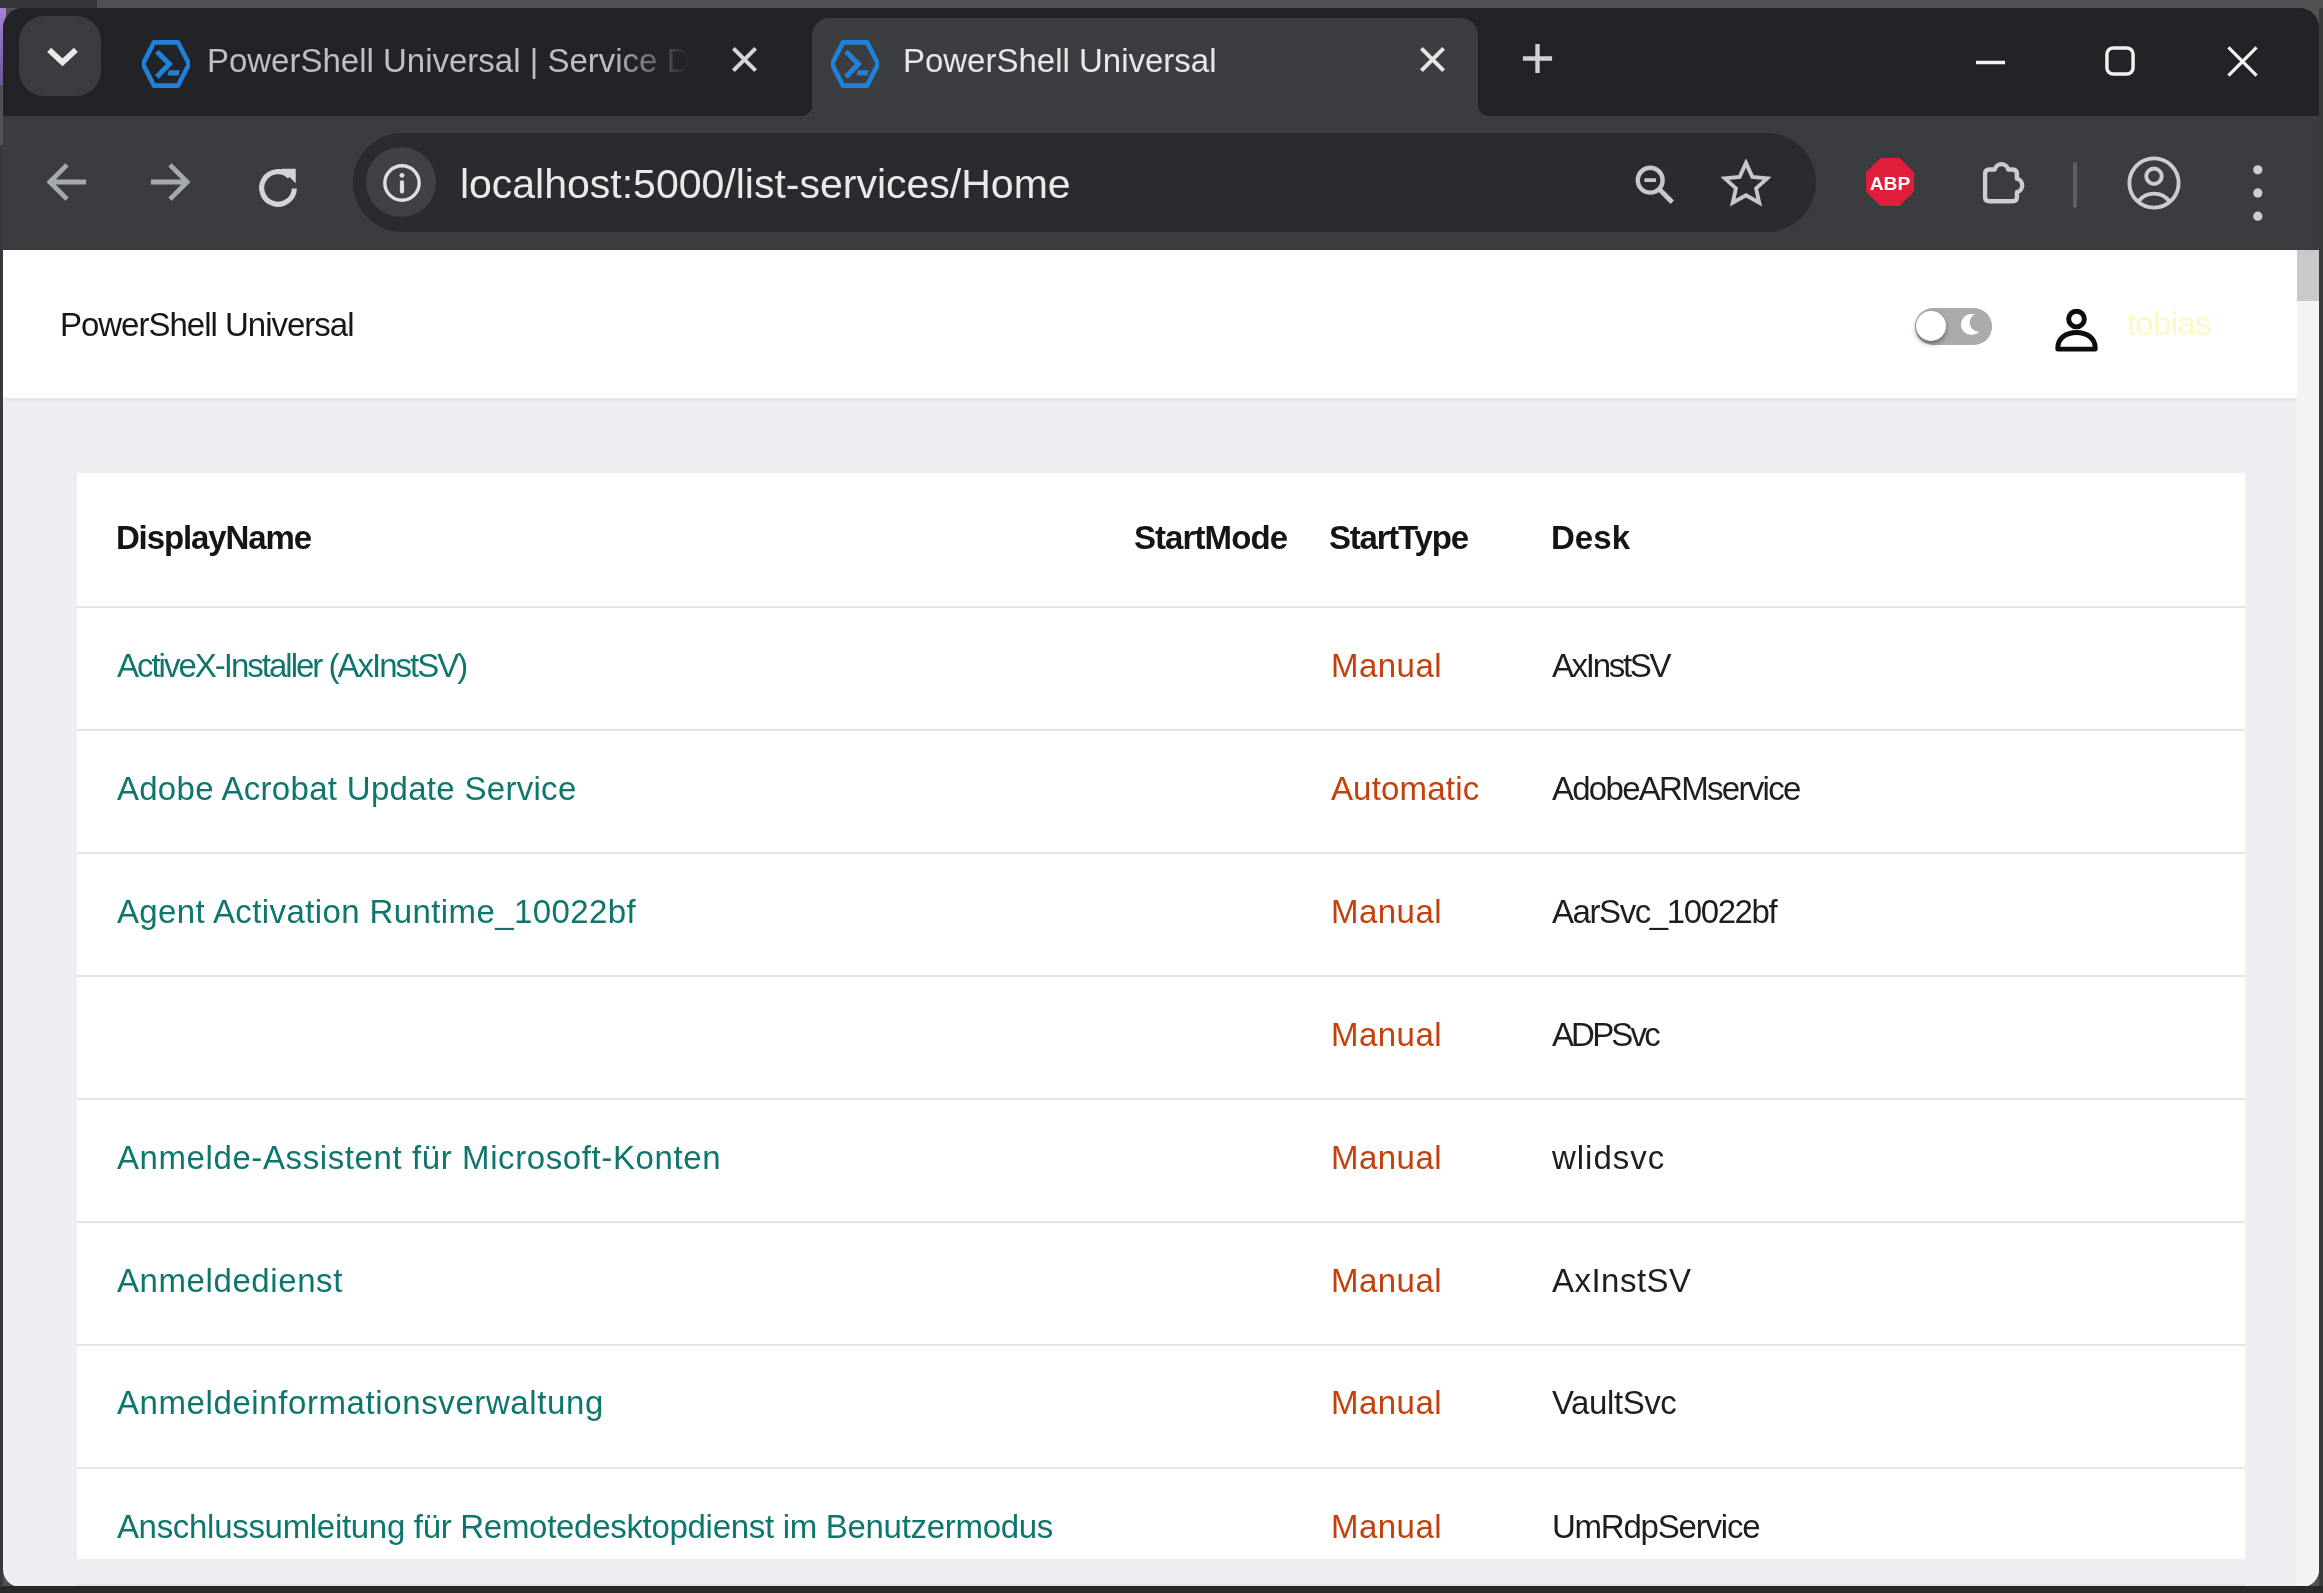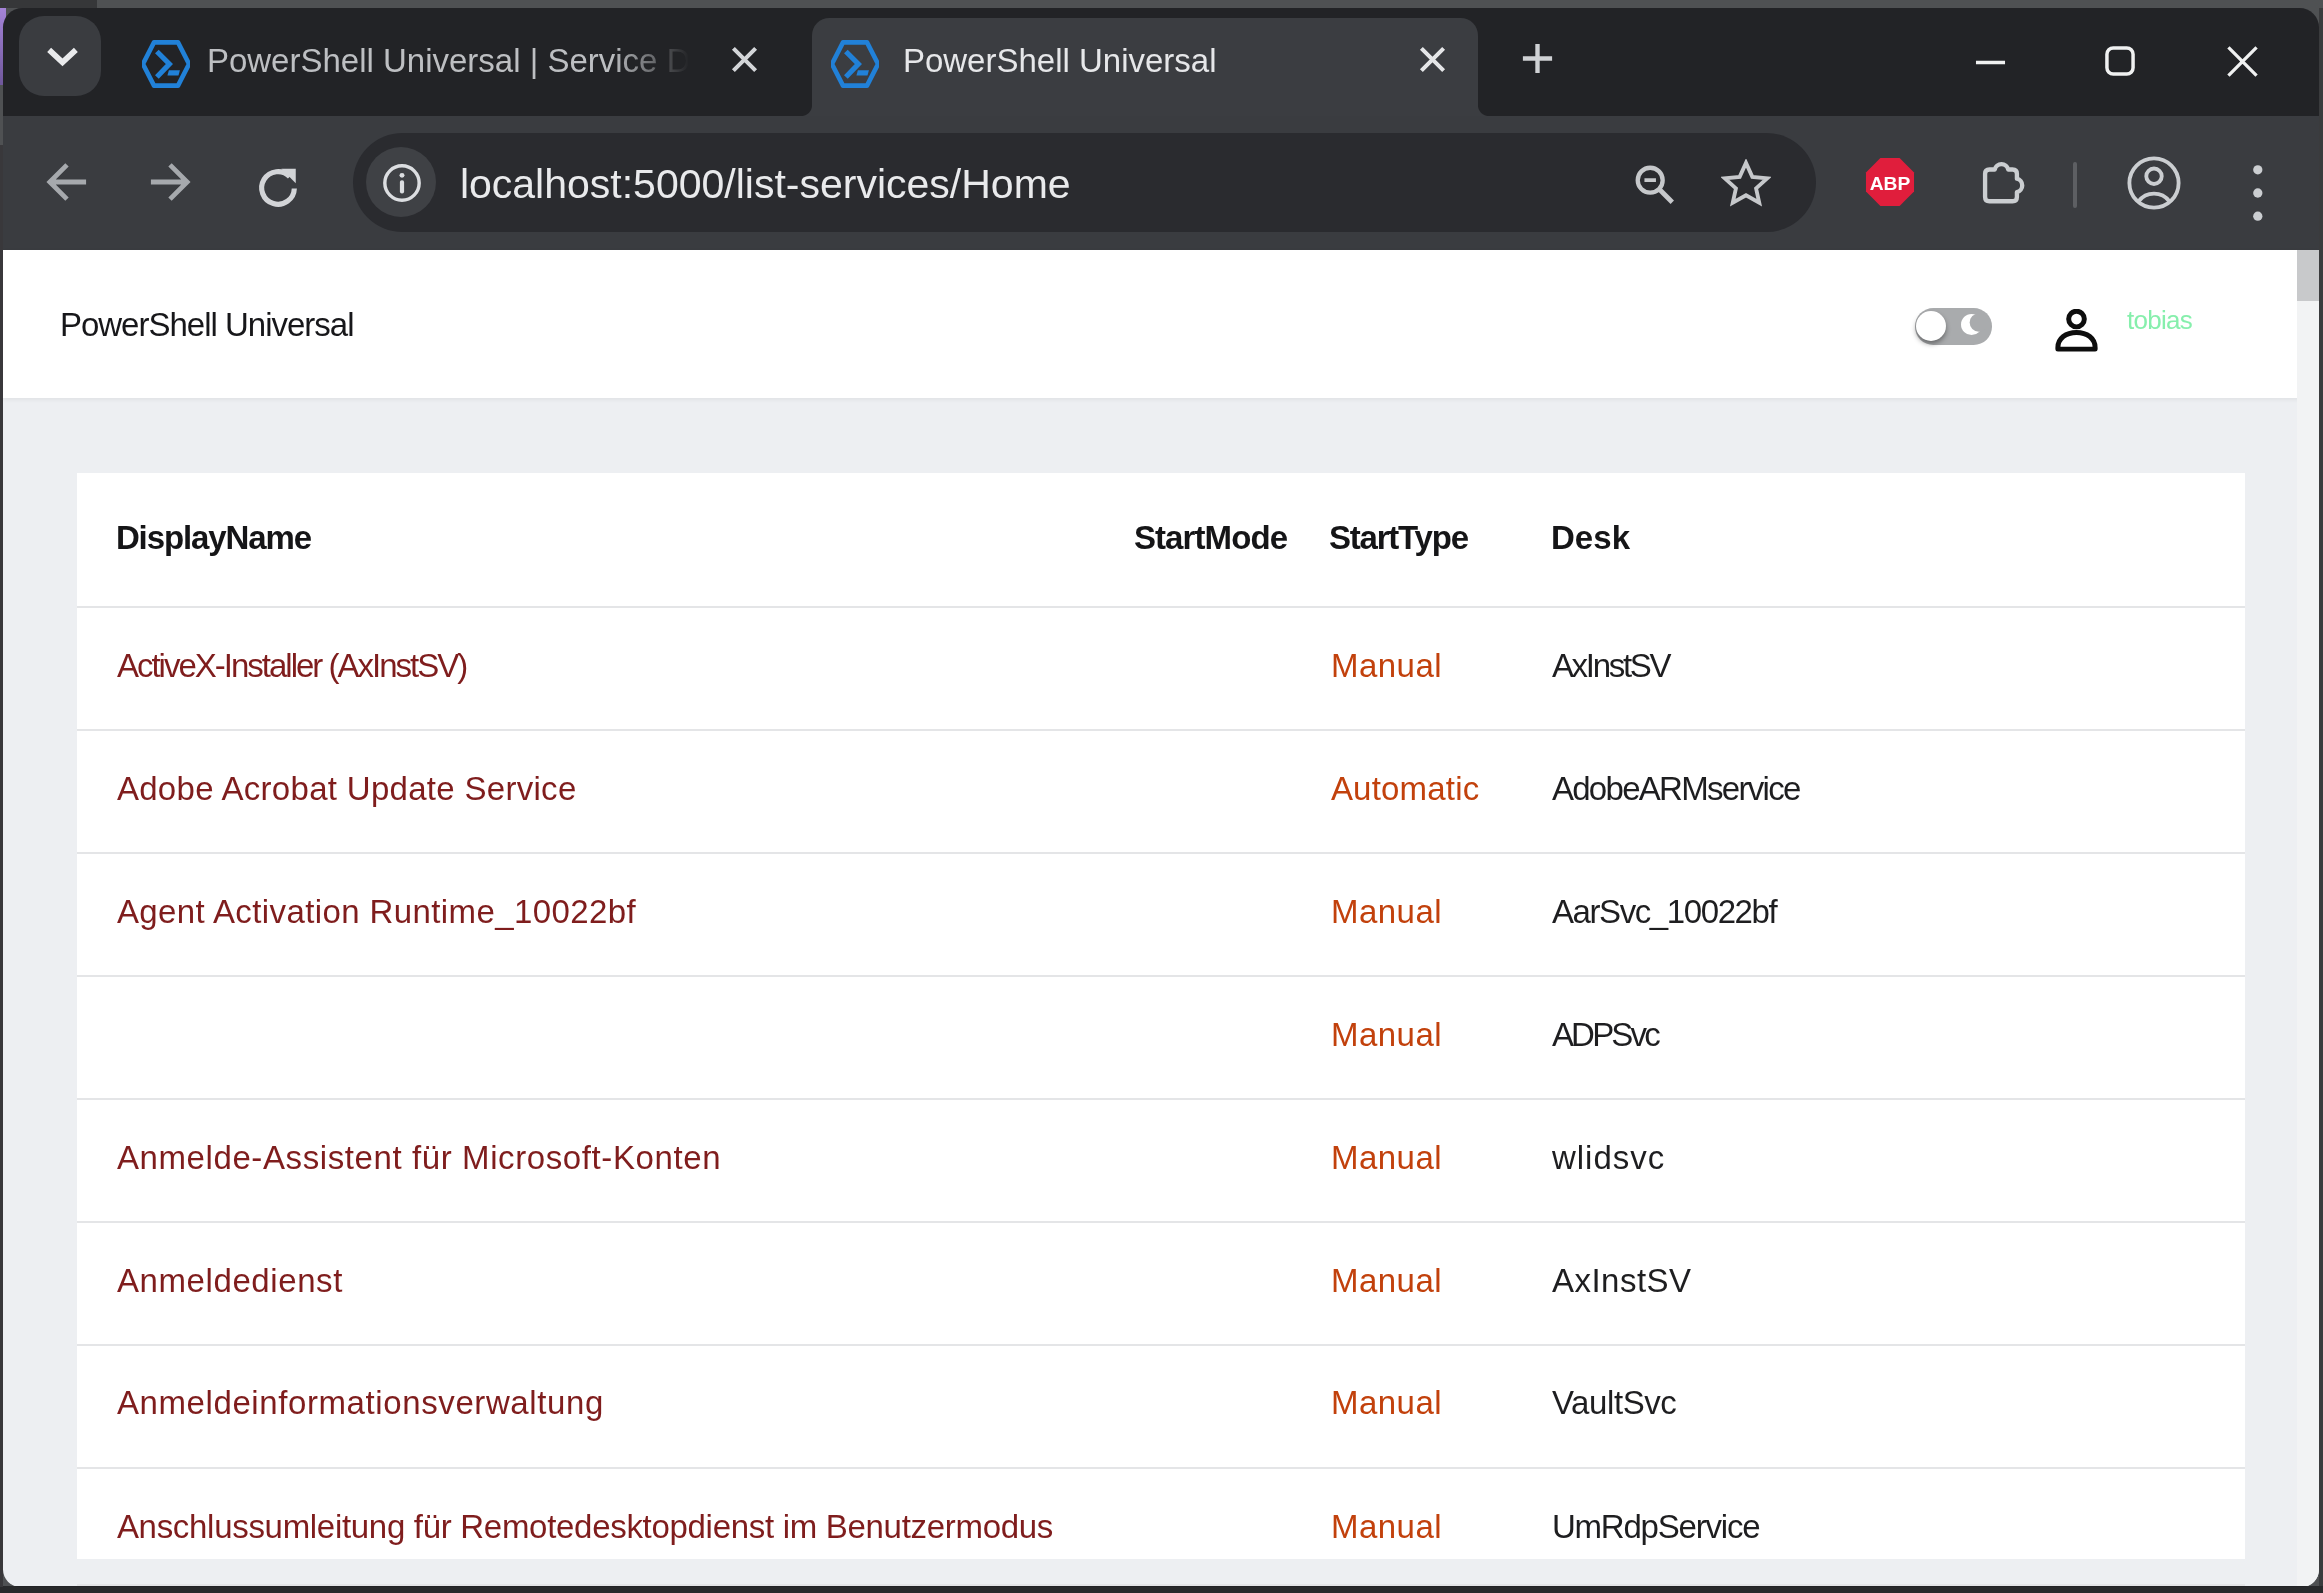--- a/index.html
+++ b/index.html
@@ -26,26 +26,26 @@
   #toolbar { left:0; top:108px; width:2316px; height:134px; background:#3a3c40; }
   #pill { left:350px; top:125px; width:1463px; height:99px; border-radius:50px; background:#2a2b2f; }
   #icircle { left:363px; top:139px; width:70px; height:70px; border-radius:50%; background:#3f4145; }
   #urltext { left:457px; top:153px; font-size:41px; color:#e9eaec; letter-spacing:0; white-space:nowrap; }
   
   #content { left:0; top:242px; width:2316px; height:1336px; background:#edeff2; }
   #appbar { left:0; top:0; width:2316px; height:148px; background:#fff; box-shadow:0 1.9px 4.8px rgba(0,0,0,.07); }
   #apptitle { left:57px; top:298px; font-size:33px; letter-spacing:-1px; color:#17171a; }
   #toggletrack { left:1912px; top:300px; width:77px; height:37px; border-radius:18.3px; background:#a9abad; }
   #toggleknob { left:1913px; top:303px; width:30px; height:30px; border-radius:50%; background:#fff; box-shadow:0 2.9px 4.8px rgba(0,0,0,.38); }
-  #tobias { left:2124px; top:297px; font-size:26px; letter-spacing:-0.7px; color:#86efac; }
+  #tobias { left:2124px; top:297px; font-size:33px; letter-spacing:-0.7px; color:#fef9c3; }
   
   #card { left:74px; top:465px; width:2168px; height:1086px; background:#fff; }
   .hcell { position:absolute; top:46px; font-size:33px; font-weight:bold; color:#151517; white-space:nowrap; }
   .line { position:absolute; left:0; width:2168px; height:1.9px; background:#e4e5e7; }
-  .c1 { position:absolute; left:40px; font-size:33px; color:#7f1d1d; white-space:nowrap; }
+  .c1 { position:absolute; left:40px; font-size:33px; color:#0f766e; white-space:nowrap; }
   .c3 { position:absolute; left:1254px; font-size:33px; color:#c2410c; white-space:nowrap; }
   .c4 { position:absolute; left:1475px; font-size:33px; color:#1e1e20; white-space:nowrap; }
   
   #sbtrack { left:2294px; top:242px; width:22px; height:1336px; background:#f2f3f4; }
   #sbthumb { left:0; top:0; width:22px; height:51px; background:#c8c9cb; }
   svg { display:block; }
 </style>
 </head>
 <body>
 <div class="abs" id="topdark"></div>

